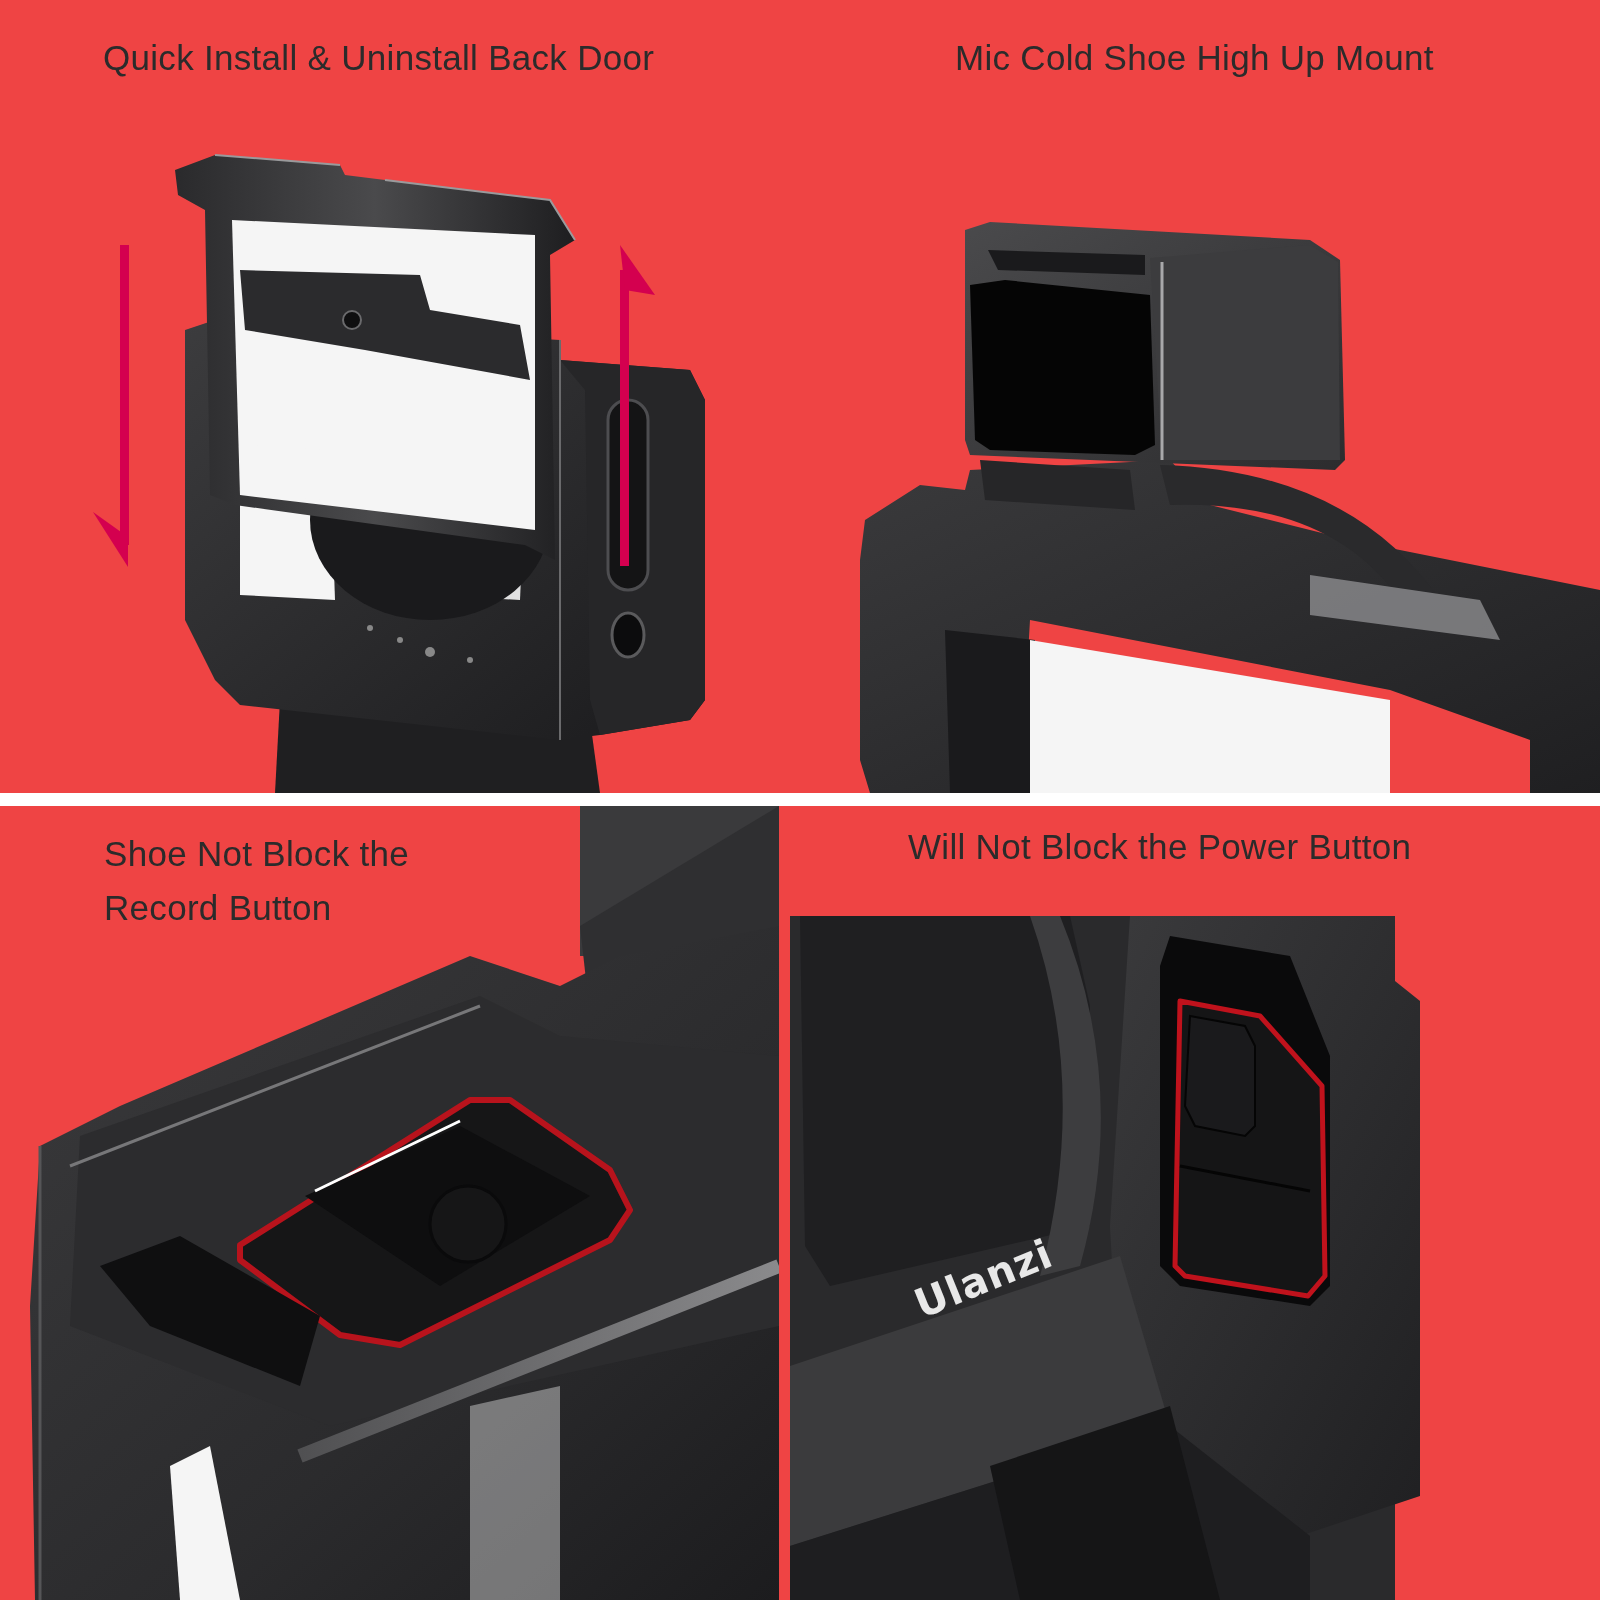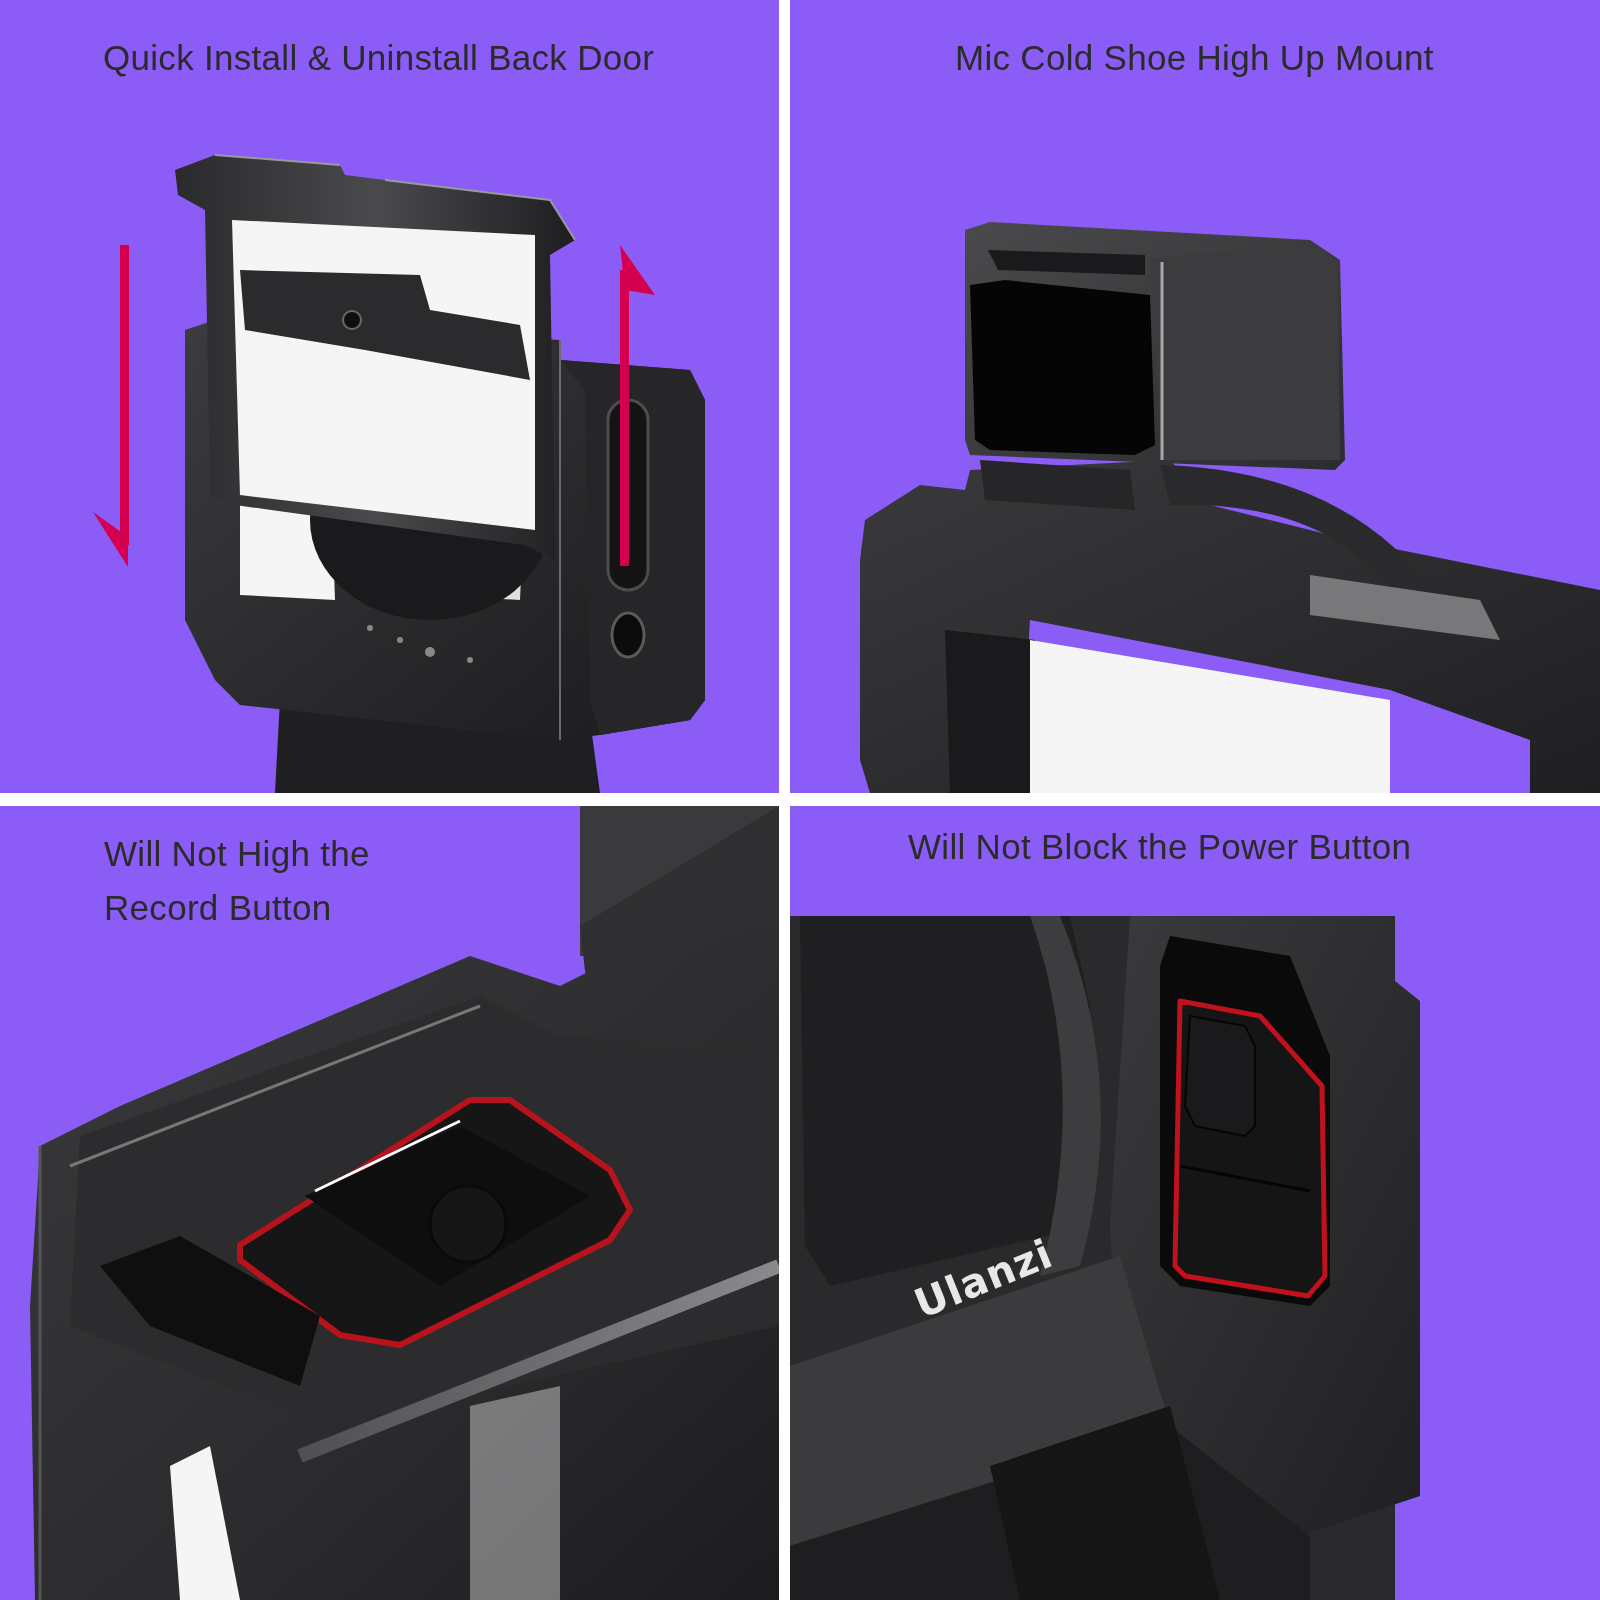--- a/index.html
+++ b/index.html
@@ -1,17 +1,17 @@
 <!DOCTYPE html>
 <html><head>
 <meta charset="utf-8">
 <style>
   html, body { margin:0; padding:0; background:#ffffff; }
   body { width:1600px; height:1600px; position:relative; overflow:hidden; font-family:"Liberation Sans", "DejaVu Sans", sans-serif; }
-  .panel { position:absolute; background:#8b5cf6; overflow:hidden; }
+  .panel { position:absolute; background:#ef4444; overflow:hidden;padding-left:12px; }
   #p1 { left:0; top:0; width:779px; height:793px; }
   #p2 { left:790px; top:0; width:810px; height:793px; }
   #p3 { left:0; top:806px; width:779px; height:794px; }
   #p4 { left:790px; top:806px; width:975px; height:794px; }
   .caption { position:absolute; color:#2b2b2b; font-size:35px; letter-spacing:0.3px; white-space:nowrap; line-height:54px; font-weight:400; }
   #p1 .caption { left:103px; top:31px; }
   #p2 .caption { left:135px; top:31px;margin-left:30px; }
   #p3 .caption { left:104px; top:21px; white-space:normal; width:360px; }
   #p4 .caption { left:118px; top:14px; }
   svg.art { position:absolute; left:0; top:0; }
@@ -102,21 +102,21 @@
     <path d="M198 250 L355 255 L355 275 L208 270 Z" fill="#1a1a1c"></path>
     <path d="M360 258 L520 245 L548 262 L550 460 L372 460 Z" fill="#3c3c3e"></path>
     <path d="M372 262 L372 460" stroke="#a8a8aa" stroke-width="3"></path>
 
     <path d="M190 460 L340 470 L345 510 L195 500 Z" fill="#262628"></path>
   </svg>
 </div>
 
 <div class="panel" id="p3">
   <div class="caption">
-    <span>Will Not High the</span><br>
+    <span>Shoe Not Block the</span><br>
     <span>Record Button</span>
   </div>
   <svg class="art" width="779" height="794" viewBox="0 0 779 794">
     <defs>
       <linearGradient id="body3" x1="0" y1="0" x2="1" y2="1">
         <stop offset="0" stop-color="#3a3a3c"></stop>
         <stop offset="0.6" stop-color="#2b2b2d"></stop>
         <stop offset="1" stop-color="#1c1c1e"></stop>
       </linearGradient>
       <linearGradient id="edge3" x1="0" y1="0" x2="1" y2="0">

